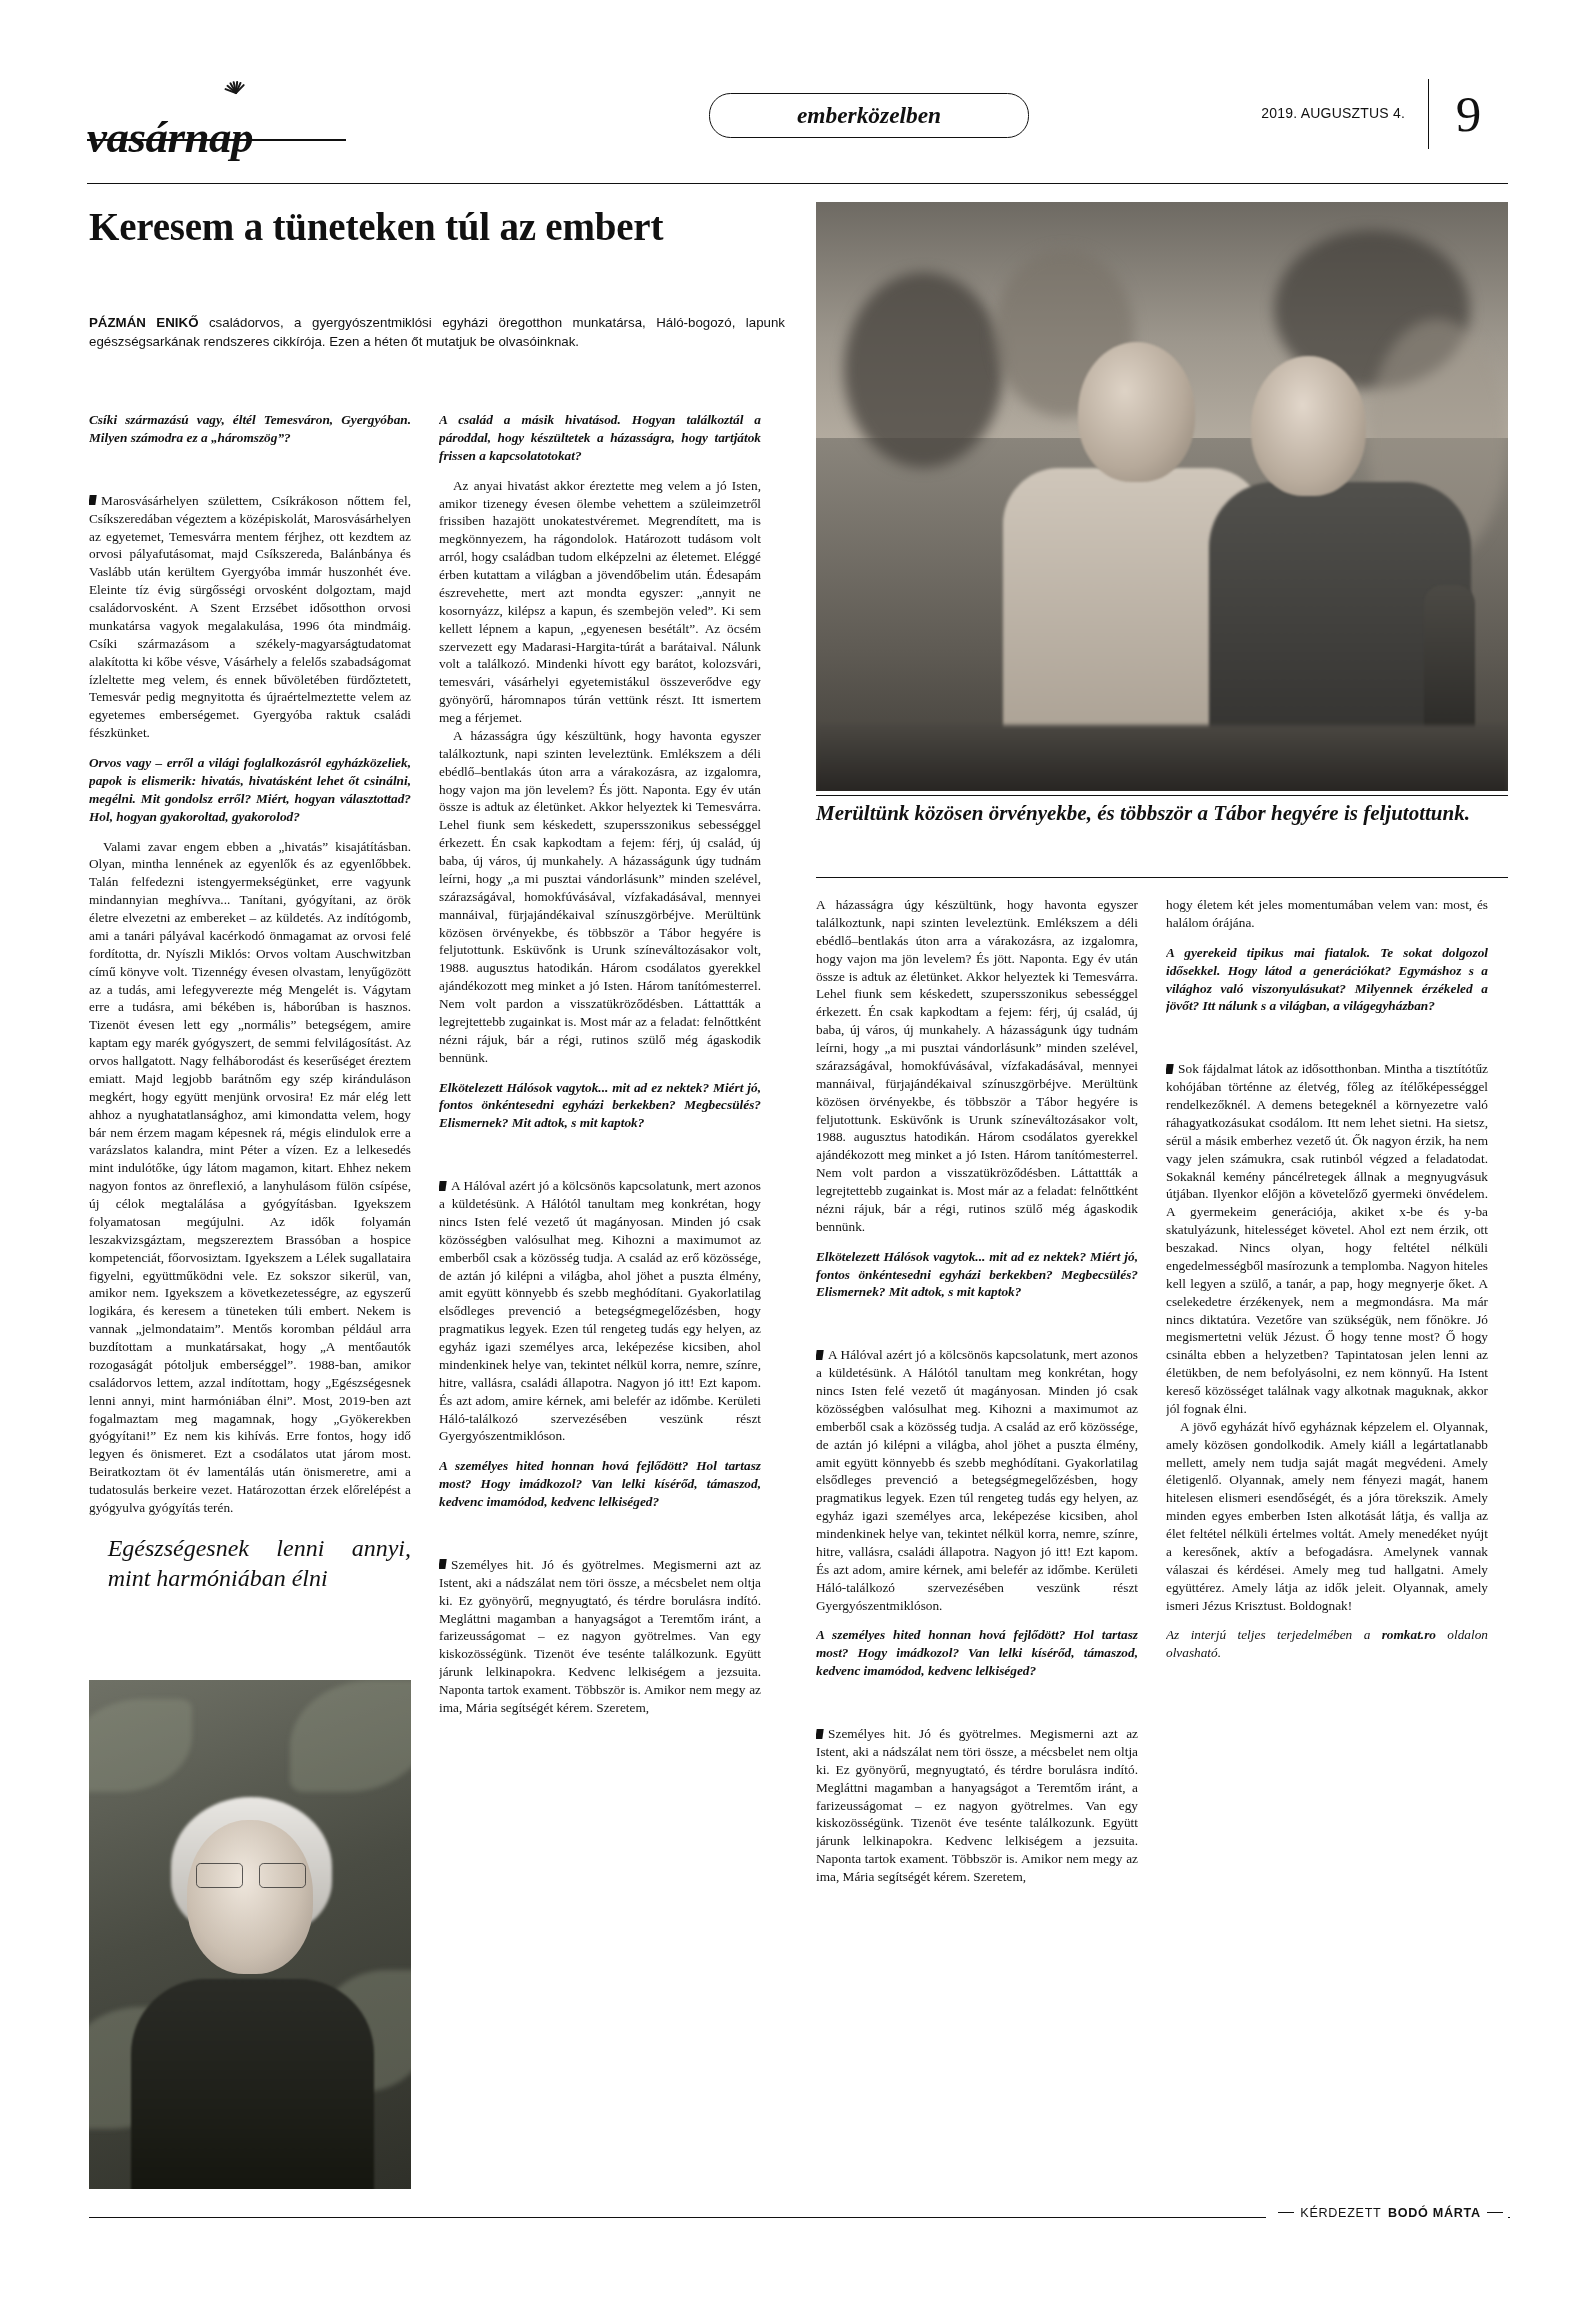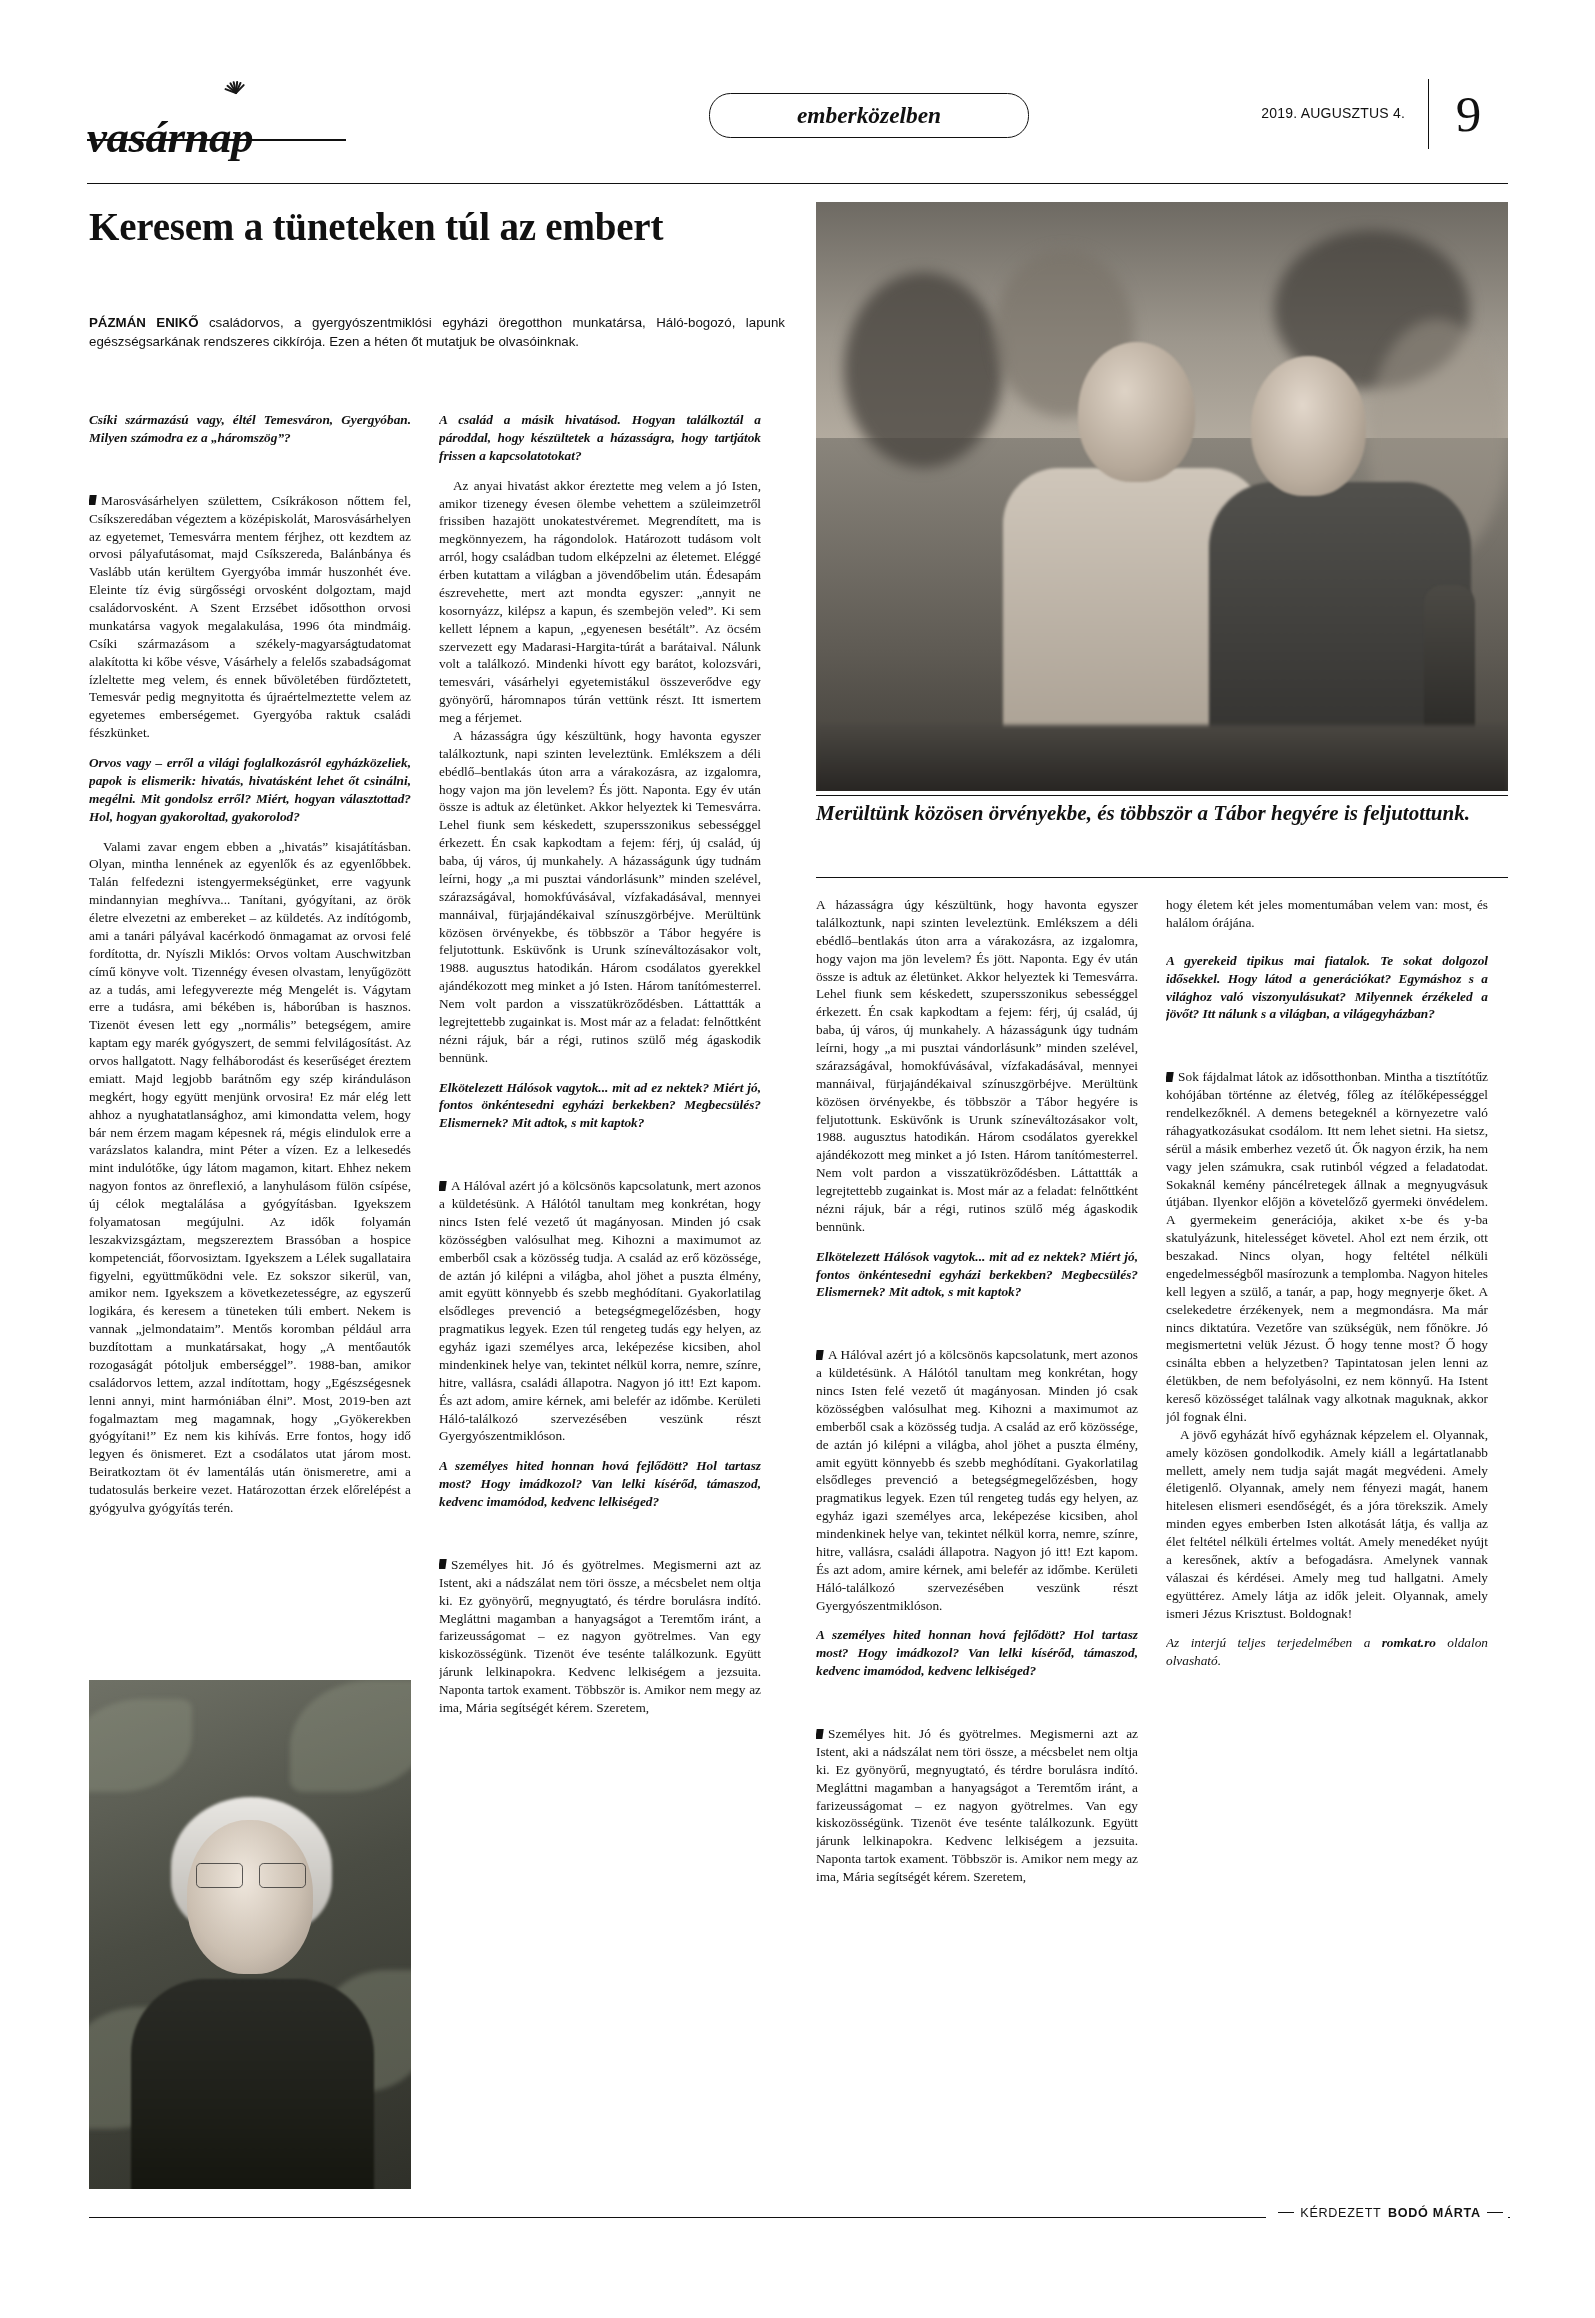--- a/index.html
+++ b/index.html
@@ -459,20 +459,21 @@
     <div class="col-block">
       <span class="q">Csíki származású vagy, éltél Temesváron, Gyergyóban. Milyen számodra ez a „háromszög”?</span>
     </div>
     <p class="noindent ans"><span class="sqbullet"></span><span>Marosvásárhelyen születtem, Csíkrákoson nőttem fel, Csíkszeredában végeztem a középiskolát, Marosvásárhelyen az egyetemet, Temesvárra mentem férjhez, ott kezdtem az orvosi pályafutásomat, majd Csíkszereda, Balánbánya és Vaslább után kerültem Gyergyóba immár huszonhét éve. Eleinte tíz évig sürgősségi orvosként dolgoztam, majd családorvosként. A Szent Erzsébet idősotthon orvosi munkatársa vagyok megalakulása, 1996 óta mindmáig. Csíki származásom a székely-magyarságtudatomat alakította ki kőbe vésve, Vásárhely a felelős szabadságomat ízleltette meg velem, és ennek bűvöletében fürdőztetett, Temesvár pedig megnyitotta és újraértelmeztette velem az egyetemes emberségemet. Gyergyóba raktuk családi fészkünket.</span></p>
 
     <div class="col-block" style="margin-top:12px">
       <span class="q">Orvos vagy – erről a világi foglalkozásról egyházközeliek, papok is elismerik: hivatás, hivatásként lehet őt csinálni, megélni. Mit gondolsz erről? Miért, hogyan választottad? Hol, hogyan gyakoroltad, gyakorolod?</span>
     </div>
     <p>Valami zavar engem ebben a „hivatás” kisajátításban. Olyan, mintha lennének az egyenlők és az egyenlőbbek. Talán felfedezni istengyermekségünket, erre vagyunk mindannyian meghívva... Tanítani, gyógyítani, az örök életre elvezetni az embereket – az küldetés. Az indítógomb, ami a tanári pályával kacérkodó önmagamat az orvosi felé fordította, dr. Nyíszli Miklós: Orvos voltam Auschwitzban című könyve volt. Tizennégy évesen olvastam, lenyűgözött az a tudás, ami lefegyverezte még Mengelét is. Vágytam erre a tudásra, ami békében is, háborúban is hasznos. Tizenöt évesen lett egy „normális” betegségem, amire kaptam egy marék gyógyszert, de semmi felvilágosítást. Az orvos hallgatott. Nagy felháborodást és keserűséget éreztem emiatt. Majd legjobb barátnőm egy szép kiránduláson megkért, hogy együtt menjünk orvosira! Ez már elég lett ahhoz a nyughatatlansághoz, ami kimondatta velem, hogy bár nem érzem magam képesnek rá, mégis elindulok erre a varázslatos kalandra, mint Péter a vízen. Ez a lelkesedés mint indulótőke, úgy látom magamon, kitart. Ehhez nekem nagyon fontos az önreflexió, a lanyhulásom fülön csípése, új célok megtalálása a gyógyításban. Igyekszem folyamatosan megújulni. Az idők folyamán leszakvizsgáztam, megszereztem Brassóban a hospice kompetenciát, főorvosiztam. Igyekszem a Lélek sugallataira figyelni, együttműködni vele. Ez sokszor sikerül, van, amikor nem. Igyekszem a következetességre, az egyszerű logikára, és keresem a tüneteken túli embert. Nekem is vannak „jelmondataim”. Mentős koromban például arra buzdítottam a munkatársakat, hogy „A mentőautók rozogaságát pótoljuk emberséggel”. 1988-ban, amikor családorvos lettem, azzal indítottam, hogy „Egészségesnek lenni annyi, mint harmóniában élni”. Most, 2019-ben azt fogalmaztam meg magamnak, hogy „Gyökerekben gyógyítani!” Ez nem kis kihívás. Erre fontos, hogy idő legyen és önismeret. Ezt a csodálatos utat járom most. Beiratkoztam öt év lamentálás után önismeretre, ami a tudatosulás berkeire vezet. Határozottan érzek előrelépést a gyógyulva gyógyítás terén.</p>
 
+    <div class="pullquote">Egészségesnek lenni annyi, mint harmóniában élni</div>
   </div>
 
   <div class="col" id="col2" style="overflow: hidden; height: 1767px;">
     <div class="col-block">
       <span class="q">A család a másik hivatásod. Hogyan találkoztál a pároddal, hogy készültetek a házasságra, hogy tartjátok frissen a kapcsolatotokat?</span>
     </div>
     <p>Az anyai hivatást akkor éreztette meg velem a jó Isten, amikor tizenegy évesen ölembe vehettem a szüleimzetről frissiben hazajött unokatestvéremet. Megrendített, ma is megkönnyezem, ha rágondolok. Határozott tudásom volt arról, hogy családban tudom elképzelni az életemet. Eléggé érben kutattam a világban a jövendőbelim után. Édesapám észrevehette, mert azt mondta egyszer: „annyit ne kosornyázz, kilépsz a kapun, és szembejön veled”. Ki sem kellett lépnem a kapun, „egyenesen besétált”. Az öcsém szervezett egy Madarasi-Hargita-túrát a barátaival. Nálunk volt a találkozó. Mindenki hívott egy barátot, kolozsvári, temesvári, vásárhelyi egyetemistákul összeverődve egy gyönyörű, háromnapos túrán vettünk részt. Itt ismertem meg a férjemet.</p>
     <p>A házasságra úgy készültünk, hogy havonta egyszer találkoztunk, napi szinten leveleztünk. Emlékszem a déli ebédlő–bentlakás úton arra a várakozásra, az izgalomra, hogy vajon ma jön levelem? És jött. Naponta. Egy év után össze is adtuk az életünket. Akkor helyeztek ki Temesvárra. Lehel fiunk sem késkedett, szupersszonikus sebességgel érkezett. Én csak kapkodtam a fejem: férj, új család, új baba, új város, új munkahely. A házasságunk úgy tudnám leírni, hogy „a mi pusztai vándorlásunk” minden szelével, szárazságával, homokfúvásával, vízfakadásával, mennyei mannáival, fürjajándékaival színuszgörbéjve. Merültünk közösen örvényekbe, és többször a Tábor hegyére is feljutottunk. Esküvőnk is Urunk színeváltozásakor volt, 1988. augusztus hatodikán. Három csodálatos gyerekkel ajándékozott meg minket a jó Isten. Három tanítómesterrel. Nem volt pardon a visszatükröződésben. Láttattták a legrejtettebb zugainkat is. Most már az a feladat: felnőttként nézni rájuk, bár a régi, rutinos szülő még ágaskodik bennünk.</p>
 
     <div class="col-block" style="margin-top:12px">
@@ -493,21 +494,21 @@
     </div>
     <p class="noindent ans"><span class="sqbullet"></span><span>A Hálóval azért jó a kölcsönös kapcsolatunk, mert azonos a küldetésünk. A Hálótól tanultam meg konkrétan, hogy nincs Isten felé vezető út magányosan. Minden jó csak közösségben valósulhat meg. Kihozni a maximumot az emberből csak a közösség tudja. A család az erő közössége, de aztán jó kilépni a világba, ahol jöhet a puszta élmény, amit együtt könnyebb és szebb meghódítani. Gyakorlatilag elsődleges prevenció a betegségmegelőzésben, hogy pragmatikus legyek. Ezen túl rengeteg tudás egy helyen, az egyház igazi személyes arca, leképezése kicsiben, ahol mindenkinek helye van, tekintet nélkül korra, nemre, színre, hitre, vallásra, családi állapotra. Nagyon jó itt! Ezt kapom. És azt adom, amire kérnek, ami belefér az időmbe. Kerületi Háló-találkozó szervezésében veszünk részt Gyergyószentmiklóson.</span></p>
     <div class="col-block" style="margin-top:12px">
       <span class="q">A személyes hited honnan hová fejlődött? Hol tartasz most? Hogy imádkozol? Van lelki kísérőd, támaszod, kedvenc imamódod, kedvenc lelkiséged?</span>
     </div>
     <p class="noindent ans"><span class="sqbullet"></span><span>Személyes hit. Jó és gyötrelmes. Megismerni azt az Istent, aki a nádszálat nem töri össze, a mécsbelet nem oltja ki. Ez gyönyörű, megnyugtató, és térdre borulásra indító. Megláttni magamban a hanyagságot a Teremtőm iránt, a farizeusságomat – ez nagyon gyötrelmes. Van egy kiskozösségünk. Tizenöt éve tesénte találkozunk. Együtt járunk lelkinapokra. Kedvenc lelkiségem a jezsuita. Naponta tartok exament. Többször is. Amikor nem megy az ima, Mária segítségét kérem. Szeretem,</span></p>
   </div>
 
   <div class="col" id="col4" style="overflow: hidden; height: 1299px;">
     <p class="noindent">hogy életem két jeles momentumában velem van: most, és halálom órájána.</p>
-    <div class="col-block" style="margin-top:20px">
+    <div class="col-block" style="margin-top:12px">
       <span class="q">A gyerekeid tipikus mai fiatalok. Te sokat dolgozol idősekkel. Hogy látod a generációkat? Egymáshoz s a világhoz való viszonyulásukat? Milyennek érzékeled a jövőt? Itt nálunk s a világban, a világegyházban?</span>
     </div>
     <p class="noindent ans"><span class="sqbullet"></span><span>Sok fájdalmat látok az idősotthonban. Mintha a tisztítótűz kohójában történne az életvég, főleg az ítélőképességgel rendelkezőknél. A demens betegeknél a környezetre való ráhagyatkozásukat csodálom. Itt nem lehet sietni. Ha sietsz, sérül a másik emberhez vezető út. Ők nagyon érzik, ha nem vagy jelen számukra, csak rutinból végzed a feladatodat. Sokaknál kemény páncélretegek állnak a megnyugvásuk útjában. Ilyenkor előjön a követelőző gyermeki önvédelem. A gyermekeim generációja, akiket x-be és y-ba skatulyázunk, hitelességet követel. Ahol ezt nem érzik, ott beszakad. Nincs olyan, hogy feltétel nélküli engedelmességből masírozunk a templomba. Nagyon hiteles kell legyen a szülő, a tanár, a pap, hogy megnyerje őket. A cselekedetre érzékenyek, nem a megmondásra. Ma már nincs diktatúra. Vezetőre van szükségük, nem főnökre. Jó megismertetni velük Jézust. Ő hogy tenne most? Ő hogy csinálta ebben a helyzetben? Tapintatosan jelen lenni az életükben, de nem befolyásolni, ez nem könnyű. Ha Istent kereső közösséget találnak vagy alkotnak maguknak, akkor jól fognak élni.</span></p>
     <p>A jövő egyházát hívő egyháznak képzelem el. Olyannak, amely közösen gondolkodik. Amely kiáll a legártatlanabb mellett, amely nem tudja saját magát megvédeni. Amely életigenlő. Olyannak, amely nem fényezi magát, hanem hitelesen elismeri esendőségét, és a jóra törekszik. Amely minden egyes emberben Isten alkotását látja, és vallja az élet feltétel nélküli értelmes voltát. Amely menedéket nyújt a keresőnek, aktív a befogadásra. Amelynek vannak válaszai és kérdései. Amely meg tud hallgatni. Amely együttérez. Amely látja az idők jeleit. Olyannak, amely ismeri Jézus Krisztust. Boldognak!</p>
     <span class="source-note"><span>Az interjú teljes terjedelmében a </span><b>romkat.ro</b><span> oldalon olvasható.</span></span>
   </div>
 
   <div class="photo-portrait">
     <div class="pp-bg"></div>
     <div class="pp-leaf" style="left:-18.7px;top:18.7px;width:122px;height:93px"></div>

